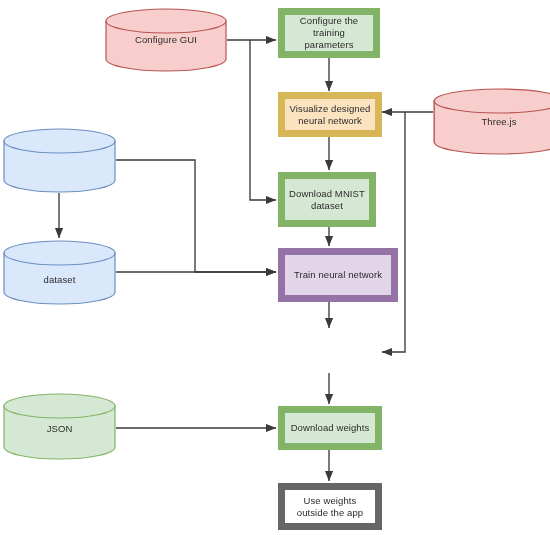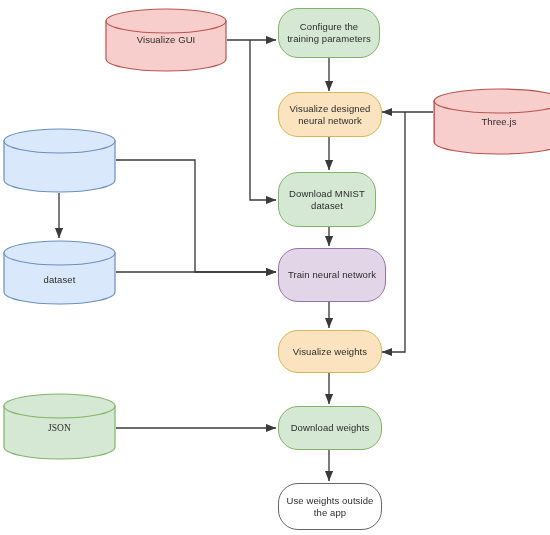--- a/index.html
+++ b/index.html
@@ -32,22 +32,22 @@
     display: flex;
     align-items: center;
     justify-content: center;
     text-align: center;
     font-size: 9.5px;
     line-height: 12px;
     color: #2b2b2b;
     letter-spacing: 0.1px;
   }
   .process {
-    border-radius: 20px;
-    border: 1px solid #4d7c0f;
+    border-radius: 0;
+    border: 7px solid #4d7c0f;
     padding: 2px 4px;
   }
   .proc-green   { background: #d5e8d4; border-color: #82b366; }
   .proc-orange  { background: #fbe3bf; border-color: #d6b656; }
   .proc-purple  { background: #e1d5e7; border-color: #9673a6; }
   .proc-white   { background: #ffffff; border-color: #666666; }
 
   
   .cyl {
     position: absolute;
@@ -111,21 +111,21 @@
 
       <path d="M329,450 L329,481"></path>
     </g>
   </svg>
 
   <div class="cyl" style="left:105px; top:8px; width:122px; height:64px;">
     <svg class="cyl-body" viewBox="0 0 122 64" preserveAspectRatio="none">
       <path d="M1,13 L1,51 A60,12 0 0 0 121,51 L121,13 Z" fill="#f8cecc" stroke="#b85450" stroke-width="1.2"></path>
       <ellipse cx="61" cy="13" rx="60" ry="12" fill="#f8cecc" stroke="#b85450" stroke-width="1.2"></ellipse>
     </svg>
-    <div class="cyl-label node-text" style="top:26px;">Visualize GUI</div>
+    <div class="cyl-label node-text" style="top:26px;">Configure GUI</div>
   </div>
 
   <div class="cyl" style="left:433px; top:88px; width:132px; height:67px;">
     <svg class="cyl-body" viewBox="0 0 112 67" preserveAspectRatio="none">
       <path d="M1,13 L1,54 A55,12 0 0 0 111,54 L111,13 Z" fill="#f8cecc" stroke="#b85450" stroke-width="1.2"></path>
       <ellipse cx="56" cy="13" rx="55" ry="12" fill="#f8cecc" stroke="#b85450" stroke-width="1.2"></ellipse>
     </svg>
     <div class="cyl-label node-text" style="top:28px;">Three.js</div>
   </div>
 
@@ -142,42 +142,39 @@
       <ellipse cx="56.5" cy="13" rx="55.5" ry="12" fill="#dae8fc" stroke="#6c8ebf" stroke-width="1.2"></ellipse>
     </svg>
     <div class="cyl-label node-text" style="top:34px;">dataset</div>
   </div>
 
   <div class="cyl" style="left:3px; top:393px; width:113px; height:67px;">
     <svg class="cyl-body" viewBox="0 0 113 67" preserveAspectRatio="none">
       <path d="M1,13 L1,54 A55.5,12 0 0 0 112,54 L112,13 Z" fill="#d5e8d4" stroke="#82b366" stroke-width="1.2"></path>
       <ellipse cx="56.5" cy="13" rx="55.5" ry="12" fill="#d5e8d4" stroke="#82b366" stroke-width="1.2"></ellipse>
     </svg>
-    <div class="cyl-label node-text" style="top:30px;font-family:Liberation Serif, serif;">JSON</div>
+    <div class="cyl-label node-text" style="top:30px;">JSON</div>
   </div>
 
   <div class="node process proc-green" style="left:278px; top:8px; width:102px; height:50px;">
     <span class="node-text">Configure the training parameters</span>
   </div>
 
   <div class="node process proc-orange" style="left:278px; top:92px; width:104px; height:45px;">
     <span class="node-text">Visualize designed neural network</span>
   </div>
 
   <div class="node process proc-green" style="left:278px; top:172px; width:98px; height:55px;">
     <span class="node-text">Download MNIST dataset</span>
   </div>
 
-  <div class="node process proc-purple" style="left:278px; top:248px; width:108px; height:54px;">
+  <div class="node process proc-purple" style="left:278px; top:248px; width:120px; height:54px;">
     <span class="node-text">Train neural network</span>
   </div>
 
-  <div class="node process proc-orange" style="left:278px; top:330px; width:104px; height:43px;">
-    <span class="node-text">Visualize weights</span>
-  </div>
 
   <div class="node process proc-green" style="left:278px; top:406px; width:104px; height:44px;">
     <span class="node-text">Download weights</span>
   </div>
 
   <div class="node process proc-white" style="left:278px; top:483px; width:104px; height:47px;">
     <span class="node-text">Use weights outside the app</span>
   </div>
 
 </div>

